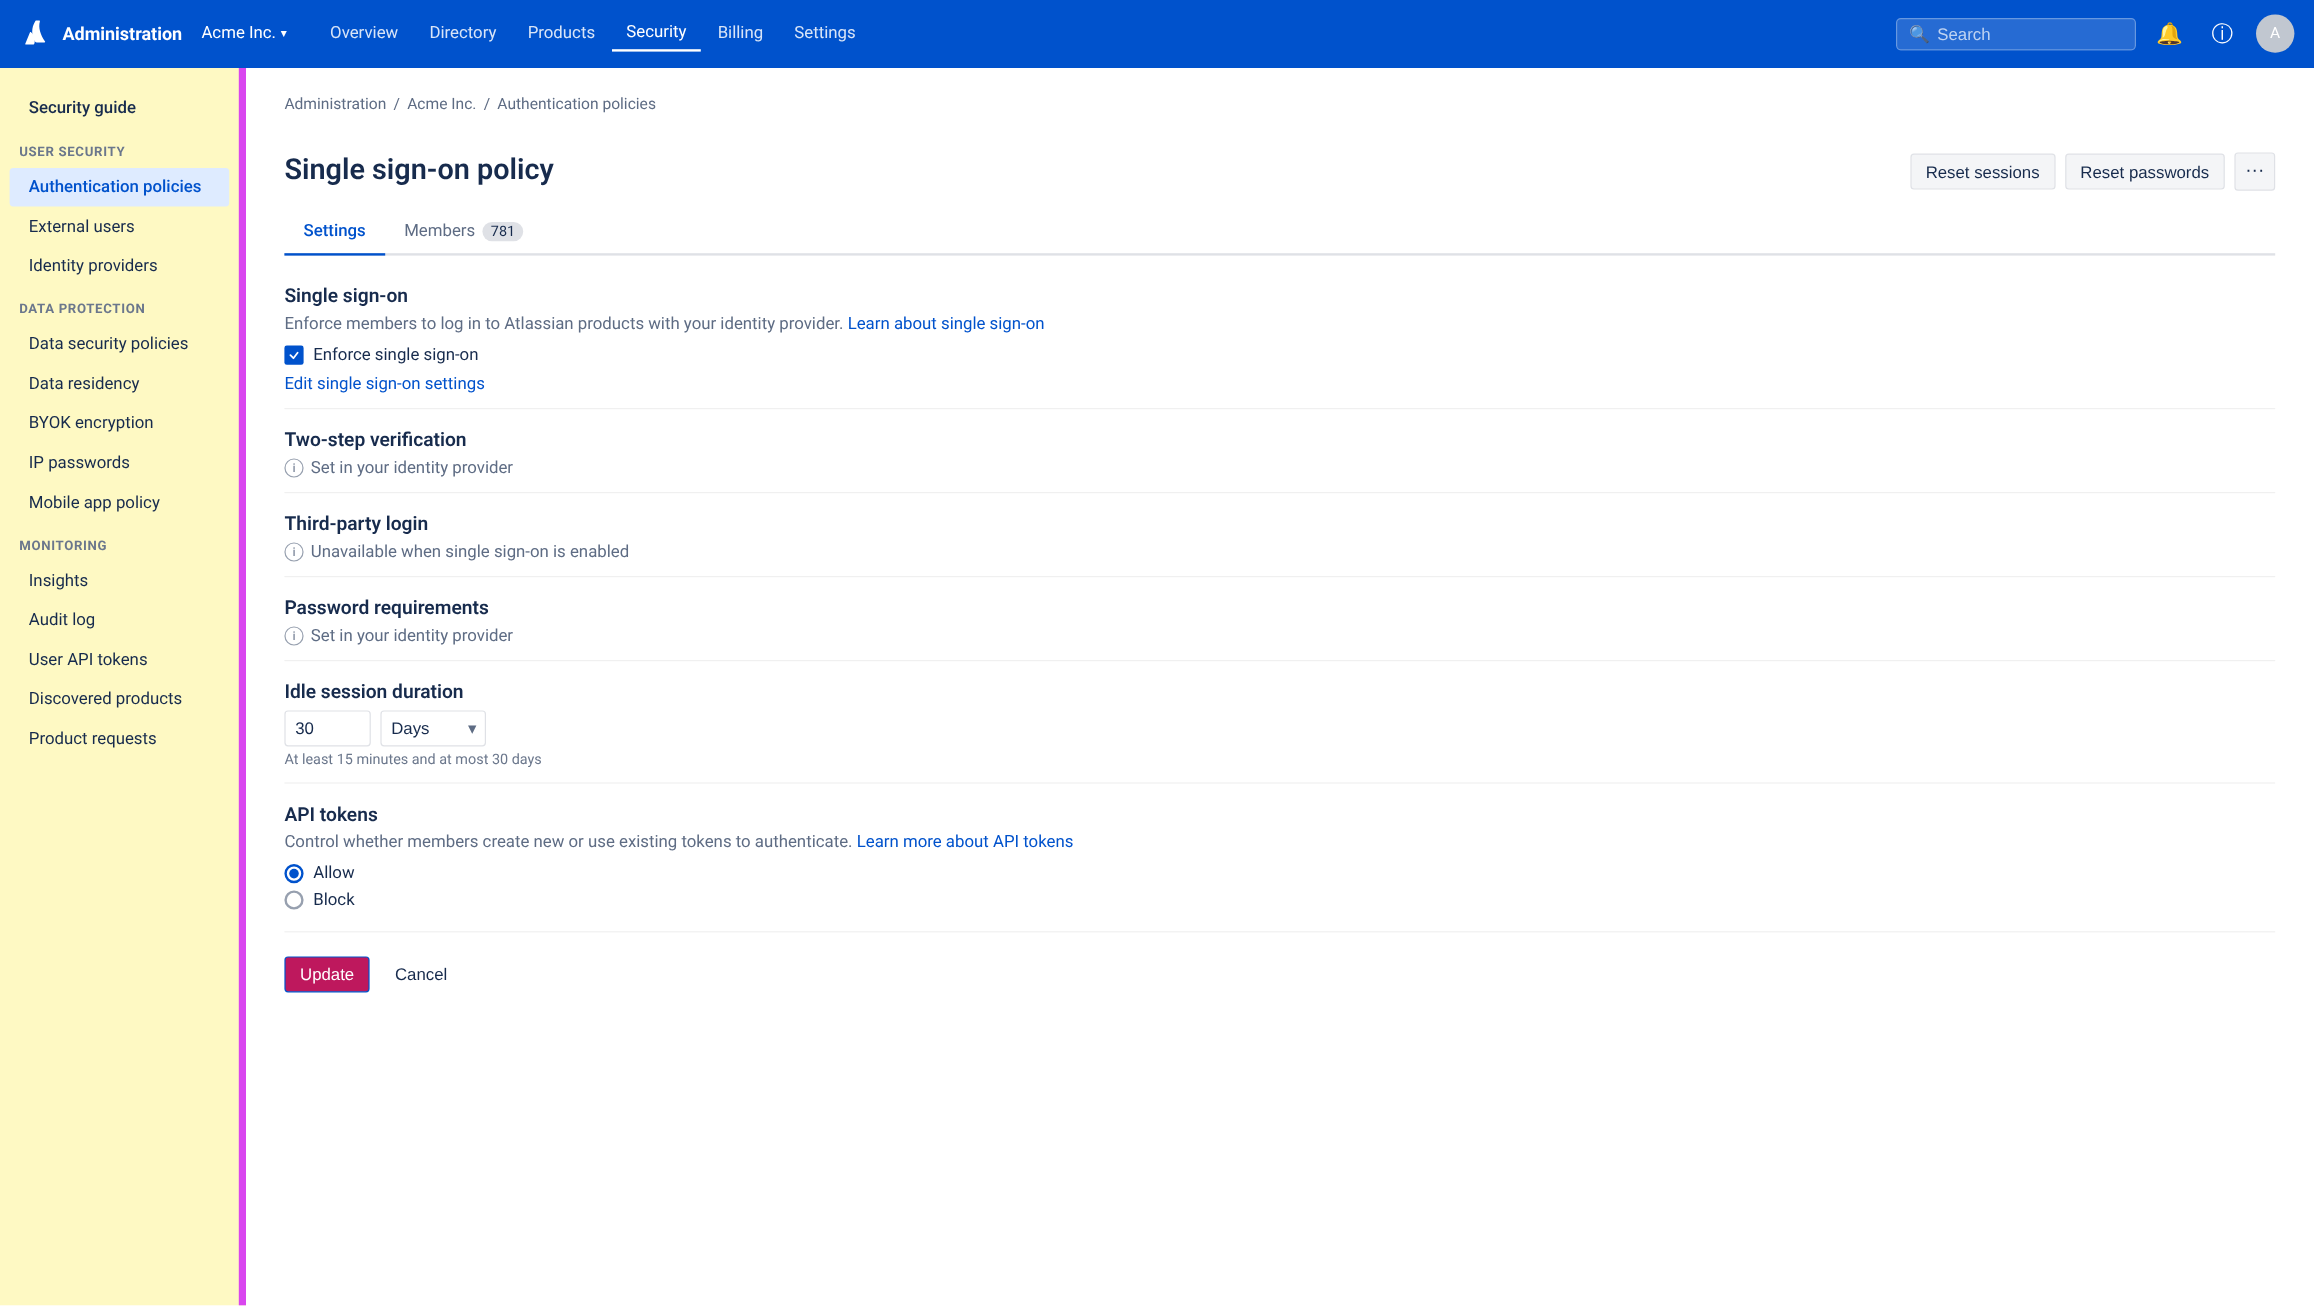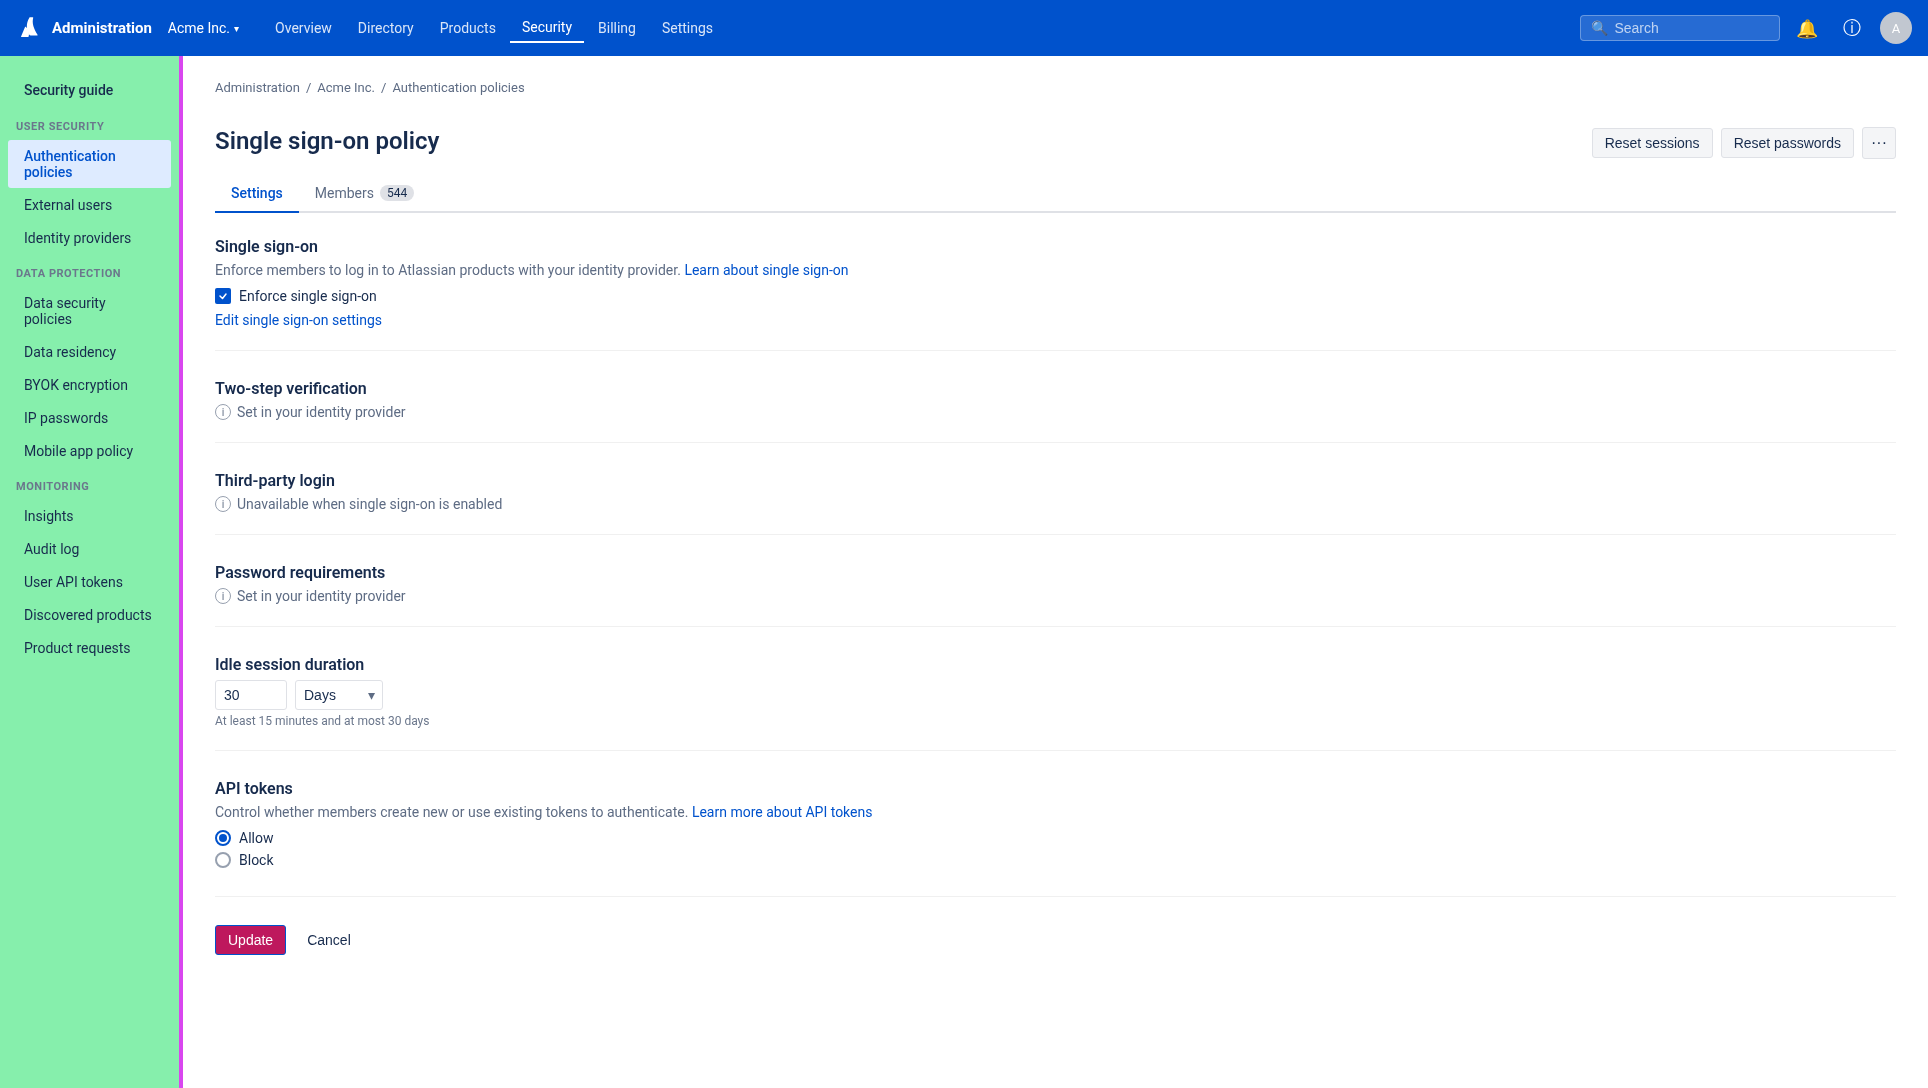--- a/index.html
+++ b/index.html
@@ -26,21 +26,21 @@
     }
     .search-box input { background: transparent; border: none; outline: none; color: #fff; font-size: 14px; width: 100%; }
     .search-box input::placeholder { color: rgba(255,255,255,0.7); }
     .topnav-icon { color: #fff; font-size: 18px; cursor: pointer; width: 32px; height: 32px; display: flex; align-items: center; justify-content: center; border-radius: 50%; }
     .avatar { width: 32px; height: 32px; border-radius: 50%; background: #c1c7d0; display: flex; align-items: center; justify-content: center; color: #fff; font-size: 13px; cursor: pointer; }
 
     
     .layout { display: flex; margin-top: 56px; height: calc(100vh - 56px); }
 
     
-    .sidebar { width: 183px; background: #86efac; border-right: 4px solid #d946ef; padding: 16px 0; overflow-y: auto; flex-shrink: 0; }
+    .sidebar { width: 205px; background: #fef9c3; border-right: 6px solid #d946ef; padding: 16px 0; overflow-y: auto; flex-shrink: 0; }
     .sidebar-section-title { font-size: 11px; font-weight: 700; color: #6b778c; text-transform: uppercase; letter-spacing: 0.05em; padding: 12px 16px 6px; }
     .sidebar-item { display: block; padding: 8px 16px; color: #172b4d; text-decoration: none; cursor: pointer; font-size: 14px; border-radius: 3px; margin: 1px 8px; }
     .sidebar-item.active { background: #deebff; color: #0052cc; font-weight: 500; }
     .sidebar-top-item { display: block; padding: 8px 16px; color: #172b4d; text-decoration: none; cursor: pointer; font-size: 14px; font-weight: 500; margin: 2px 8px; border-radius: 3px; }
 
     
     .main { flex: 1; overflow-y: auto; padding: 24px 32px; }
 
     
     .breadcrumb { display: flex; align-items: center; gap: 6px; font-size: 13px; color: #5e6c84; margin-bottom: 8px; }
@@ -57,21 +57,21 @@
     .btn-cancel { background: transparent; border-color: transparent; color: #172b4d; }
     .btn-icon { padding: 6px 8px; background: #f4f5f7; border: 1px solid #dfe1e6; border-radius: 3px; cursor: pointer; font-size: 16px; color: #172b4d; }
 
     
     .tabs { display: flex; align-items: center; border-bottom: 2px solid #dfe1e6; margin-bottom: 24px; }
     .tab { padding: 10px 16px; font-size: 14px; cursor: pointer; color: #5e6c84; border-bottom: 2px solid transparent; margin-bottom: -2px; display: flex; align-items: center; gap: 6px; }
     .tab.active { color: #0052cc; border-bottom-color: #0052cc; font-weight: 500; }
     .tab-badge { background: #dfe1e6; color: #172b4d; border-radius: 10px; padding: 1px 7px; font-size: 12px; }
 
     
-    .section { margin-bottom: 28px; padding-bottom: 22px; border-bottom: 1px solid #f0f0f0; }
+    .section { margin-bottom: 16px; padding-bottom: 12px; border-bottom: 1px solid #f0f0f0; }
     .section:last-of-type { border-bottom: none; }
     .section-title { font-size: 16px; font-weight: 600; color: #172b4d; margin-bottom: 6px; }
     .section-desc { font-size: 14px; color: #5e6c84; margin-bottom: 10px; }
     .section-desc a { color: #0052cc; text-decoration: none; }
 
     
     .info-row { display: flex; align-items: center; gap: 6px; color: #5e6c84; font-size: 14px; }
     .info-icon { width: 16px; height: 16px; border-radius: 50%; border: 1.5px solid #97a0af; display: flex; align-items: center; justify-content: center; font-size: 10px; font-weight: 700; color: #97a0af; flex-shrink: 0; }
 
     
@@ -176,21 +176,21 @@
         <button class="btn-icon">···</button>
       </div>
     </div>
 
     <div class="tabs">
       <div class="tab active">
         <span>Settings</span>
       </div>
       <div class="tab">
         <span>Members</span>
-        <span class="tab-badge">544</span>
+        <span class="tab-badge">781</span>
       </div>
     </div>
 
     <div class="section">
       <div class="section-title">Single sign-on</div>
       <div class="section-desc">
         <span>Enforce members to log in to Atlassian products with your identity provider.</span>
         <a>Learn about single sign-on</a>
       </div>
       <div class="checkbox-row">

